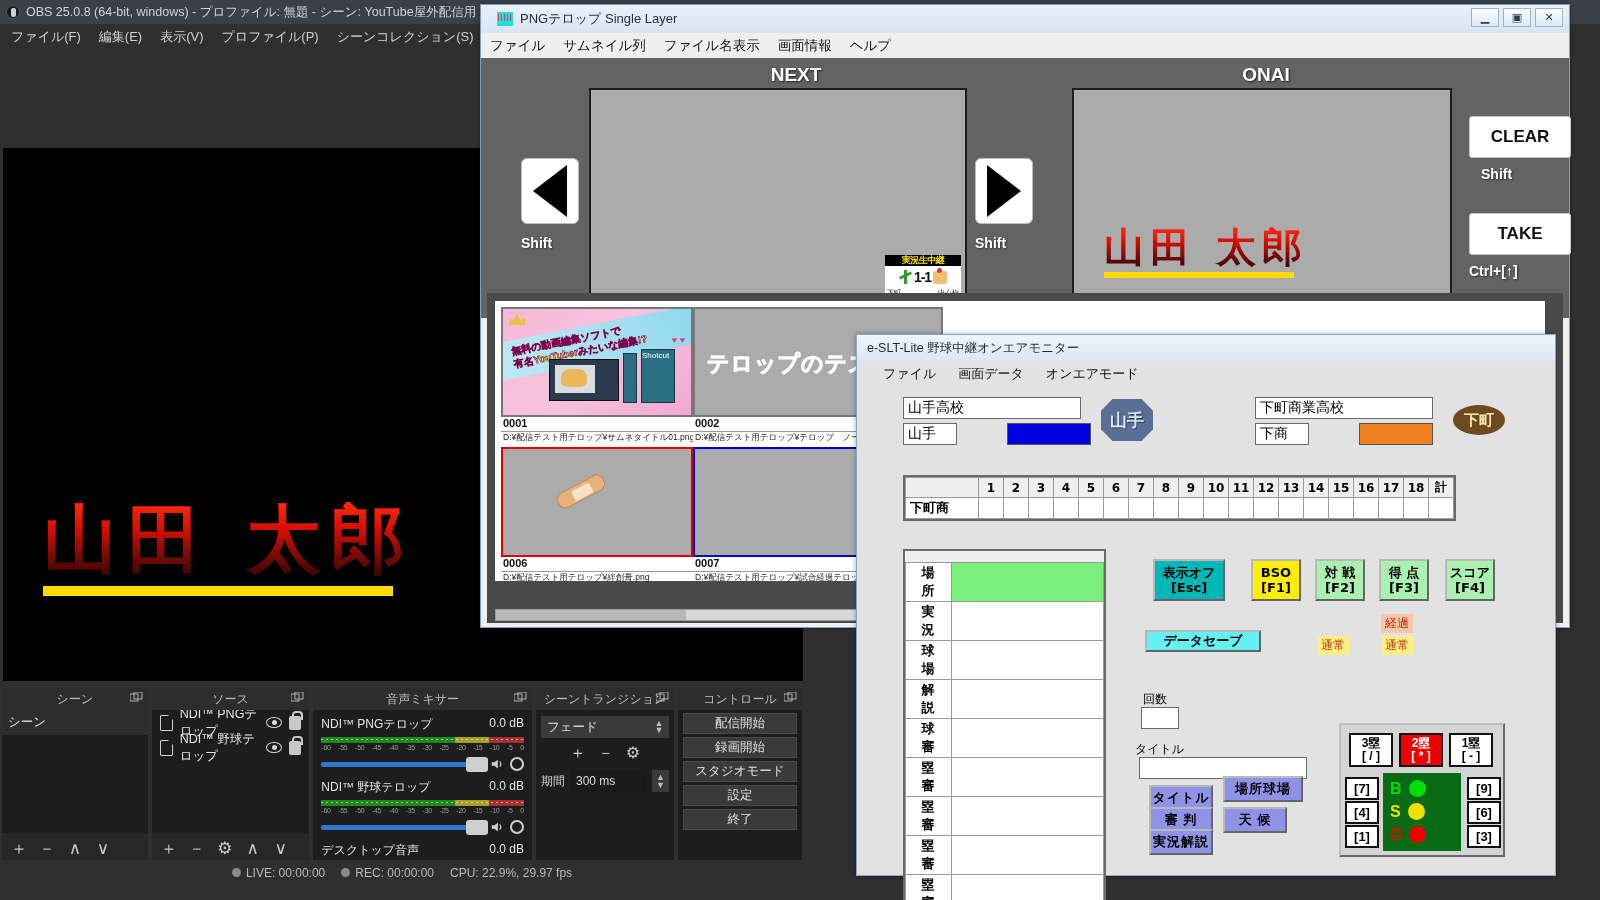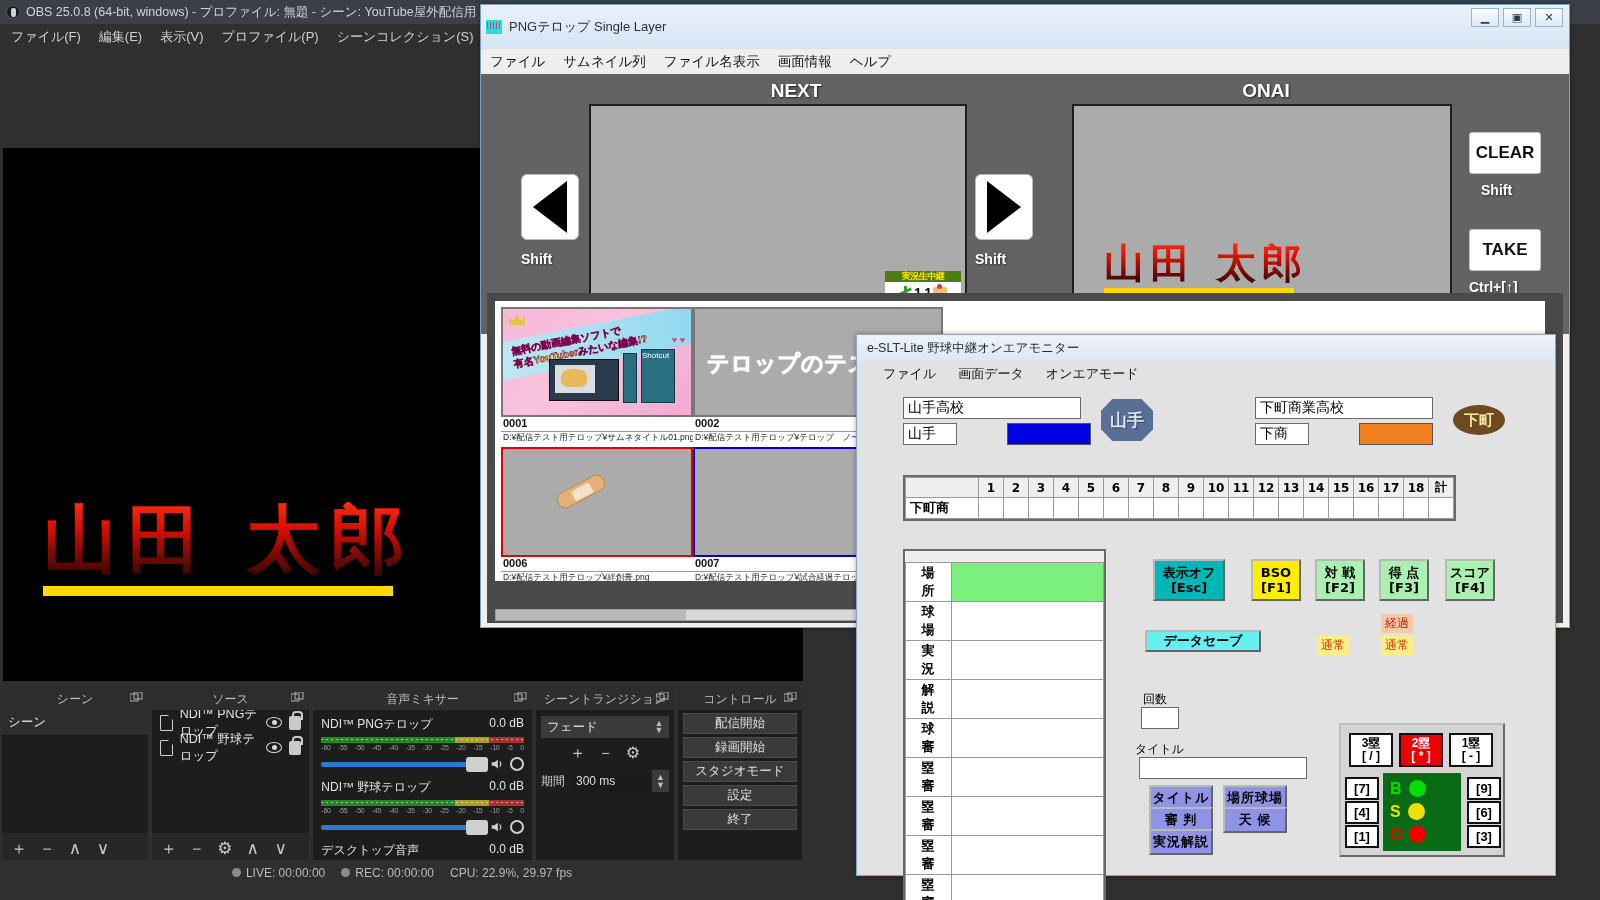--- a/index.html
+++ b/index.html
@@ -55,41 +55,41 @@
   .slider .knob { position:absolute; right:-4px; top:-5px; width:22px; height:15px; background:#cfcfcf; border-radius:3px; }
   .spk { width:14px; height:14px; position:relative; }
   .gear { width:14px; height:14px; border:2.5px solid #cfcfcf; border-radius:50%; }
   .btn-dark { background:#3a3a3a; color:#e0e0e0; font-size:12.5px; height:21px; display:flex; align-items:center; justify-content:center; margin:3px 5px 0 5px; border:1px solid #4a4a4a; }
   #obs-status { position:absolute; left:0; top:860px; width:804px; height:26px; background:#2f2f2f; display:flex; align-items:center; justify-content:center; gap:16px; font-size:12px; color:#b9b9b9; }
   #obs-status .dot { width:9px; height:9px; border-radius:50%; background:#8a8a8a; display:inline-block; margin-right:5px;}
 
   
   #png-win { position:absolute; left:480px; top:4px; width:1090px; height:624px; background:#f0f0f0;
              border:1px solid #7a9ec9; box-shadow:0 0 4px rgba(0,0,0,.4); }
-  #png-title { height:44px; background:linear-gradient(180deg,#eaf1fa,#d7e4f2); display:flex; align-items:center; padding-left:5px; font-size:13px; color:#27323c; position:relative;}
+  #png-title { height:28px; background:linear-gradient(180deg,#eaf1fa,#d7e4f2); display:flex; align-items:center; padding-left:16px; font-size:13px; color:#27323c; position:relative;}
   #png-title .app-ico { width:16px; height:14px; margin-right:7px; background:#22e0e0; position:relative; flex:none;}
   #png-title .app-ico:after{content:"";position:absolute;left:1px;top:2px;right:1px;height:7px;background:repeating-linear-gradient(90deg,#e8365d 0 1px,transparent 1px 3px);}
   .wbtns { position:absolute; right:6px; top:3px; display:flex; gap:4px; }
   .wbtn { width:28px; height:19px; border:1px solid #9bb3cc; background:linear-gradient(180deg,#fbfdff,#dce8f5); display:flex; align-items:center; justify-content:center; font-size:11px; color:#2a3a4a;}
   #png-menu { height:25px; background:#efefef; display:flex; align-items:center; font-size:13.5px; color:#111; }
   #png-menu .mi { padding:3px 9px; }
   #png-path { flex:1; background:#000; color:#fff; height:25px; display:flex; align-items:center; justify-content:center; font-size:14px; }
   #png-body { height:260px; background:#636363; position:relative; }
   .pv-label { position:absolute; top:6px; font-size:19px; font-weight:bold; color:#fff; text-shadow:1px 1px 2px #222; }
   .pv-box { position:absolute; top:30px; background:#ababab; border:2px solid #1e1e1e; }
   .nav-btn { position:absolute; width:58px; height:66px; background:#fff; border-radius:6px; border:1px solid #bbb; display:flex; align-items:center; justify-content:center; }
   .tri-l { width:0;height:0;border-top:26px solid transparent;border-bottom:26px solid transparent;border-right:34px solid #000; }
   .tri-r { width:0;height:0;border-top:26px solid transparent;border-bottom:26px solid transparent;border-left:34px solid #000; }
   .shift-lbl { position:absolute; font-size:14px; font-weight:bold; color:#fff; text-shadow:1px 1px 2px #333; }
-  .side-btn { position:absolute; width:72px; height:42px; background:#fff; border:1px solid #c4c4c4; border-radius:3px; display:flex; align-items:center; justify-content:center; font-size:17px; font-weight:bold; color:#111;}
+  .side-btn { position:absolute; width:102px; height:42px; background:#fff; border:1px solid #c4c4c4; border-radius:3px; display:flex; align-items:center; justify-content:center; font-size:17px; font-weight:bold; color:#111;}
   .side-key { position:absolute; font-size:14px; font-weight:bold; color:#fff; text-shadow:1px 1px 2px #333; }
 
   
   .mini-sb { position:absolute; width:76px; }
-  .mini-sb .hdr { background:#4d7c0f; color:#ffe400; font-size:9px; font-weight:bold; text-align:center; letter-spacing:-0.5px; line-height:11px; height:11px;margin-top:17px;}
+  .mini-sb .hdr { background:#000000; color:#ffe400; font-size:9px; font-weight:bold; text-align:center; letter-spacing:-0.5px; line-height:11px; height:11px;margin-top:17px;}
   .mini-sb .mid { background:#fff; display:flex; align-items:center; justify-content:center; height:22px; gap:2px;}
   .mini-sb .sc { font-size:14px; font-weight:bold; color:#111; letter-spacing:-1px;}
   .mini-sb .ft { background:#fff; display:flex; justify-content:space-between; font-size:7px; height:10px; padding:0 2px; color:#111;}
   .leaf { width:13px; height:14px; position:relative; }
   .leaf:before,.leaf:after{content:"";position:absolute;background:#2f9e2f;}
   .leaf:before{left:5px;top:0;width:3px;height:14px;}
   .leaf:after{left:0;top:4px;width:13px;height:3px;transform:rotate(-25deg);}
   .cake { width:14px; height:13px; background:#f0c070; border-radius:2px; position:relative;}
   .cake:after{content:"";position:absolute;left:4px;top:-3px;width:5px;height:5px;border-radius:50%;background:#d43a3a;}
 
@@ -545,25 +545,25 @@
     <table id="info-table">
       <tbody>
           <tr>
             <td style="height:11px;background:#efefef;border:none" colspan="2"></td>
           </tr>
       <tr>
             <td class="lbl">場 所</td>
             <td class="val hl"></td>
           </tr>
       <tr>
+            <td class="lbl">実 況</td>
+            <td class="val"></td>
+          </tr>
+      <tr>
             <td class="lbl">球 場</td>
-            <td class="val"></td>
-          </tr>
-      <tr>
-            <td class="lbl">実 況</td>
             <td class="val"></td>
           </tr>
       <tr>
             <td class="lbl">解 説</td>
             <td class="val"></td>
           </tr>
       <tr>
             <td class="lbl">球 審</td>
             <td class="val"></td>
           </tr>
@@ -615,21 +615,21 @@
 
   <div style="position:absolute;left:288px;top:295px;width:116px;height:22px;background:#66f0f0;border:2px outset #b9b9b9;display:flex;align-items:center;justify-content:center;font-size:13px;font-weight:bold;color:#000;">データセーブ</div>
 
   <div style="position:absolute;left:286px;top:356px;font-size:12px;color:#000;">回数</div>
   <div class="slt-field" style="position:absolute;left:284px;top:372px;width:38px;height:22px;"></div>
 
   <div style="position:absolute;left:278px;top:406px;font-size:12px;color:#000;">タイトル</div>
   <div class="slt-field" style="position:absolute;left:282px;top:422px;width:168px;height:22px;"></div>
 
   <div class="vbtn" style="position:absolute;left:292px;top:450px;width:64px;">タイトル</div>
-  <div class="vbtn" style="position:absolute;left:366px;top:450px;width:64px;">場所球場</div>
+  <div class="vbtn" style="position:absolute;left:366px;top:441px;width:80px;">場所球場</div>
   <div class="vbtn" style="position:absolute;left:292px;top:472px;width:64px;">審 判</div>
   <div class="vbtn" style="position:absolute;left:366px;top:472px;width:64px;">天 候</div>
   <div class="vbtn" style="position:absolute;left:292px;top:494px;width:64px;">実況解説</div>
 
   <div style="position:absolute;left:482px;top:388px;width:166px;height:134px;background:#d4d4d4;border:2px outset #bdbdbd;">
     <div class="base-btn" style="position:absolute;left:8px;top:8px;width:44px;">
       <div>3塁</div>
       <div>[ / ]</div>
     </div>
     <div class="base-btn on" style="position:absolute;left:58px;top:8px;width:44px;">

